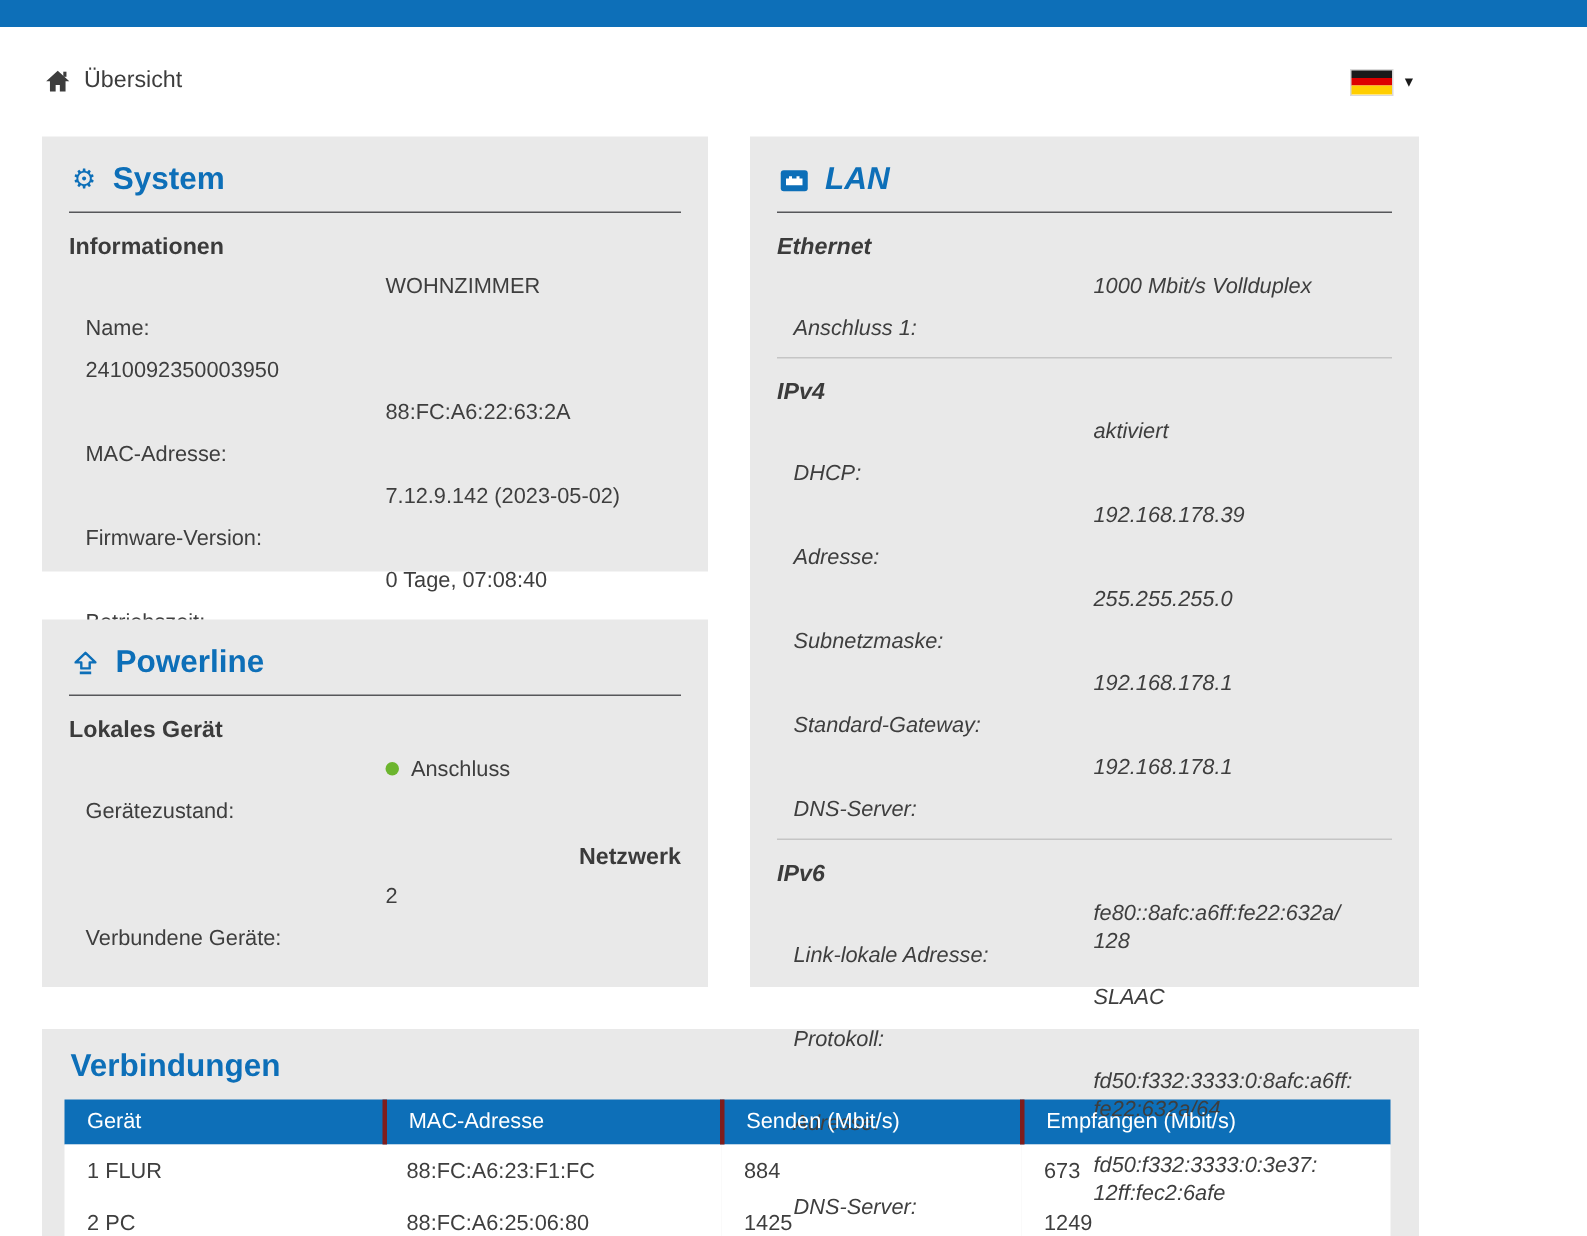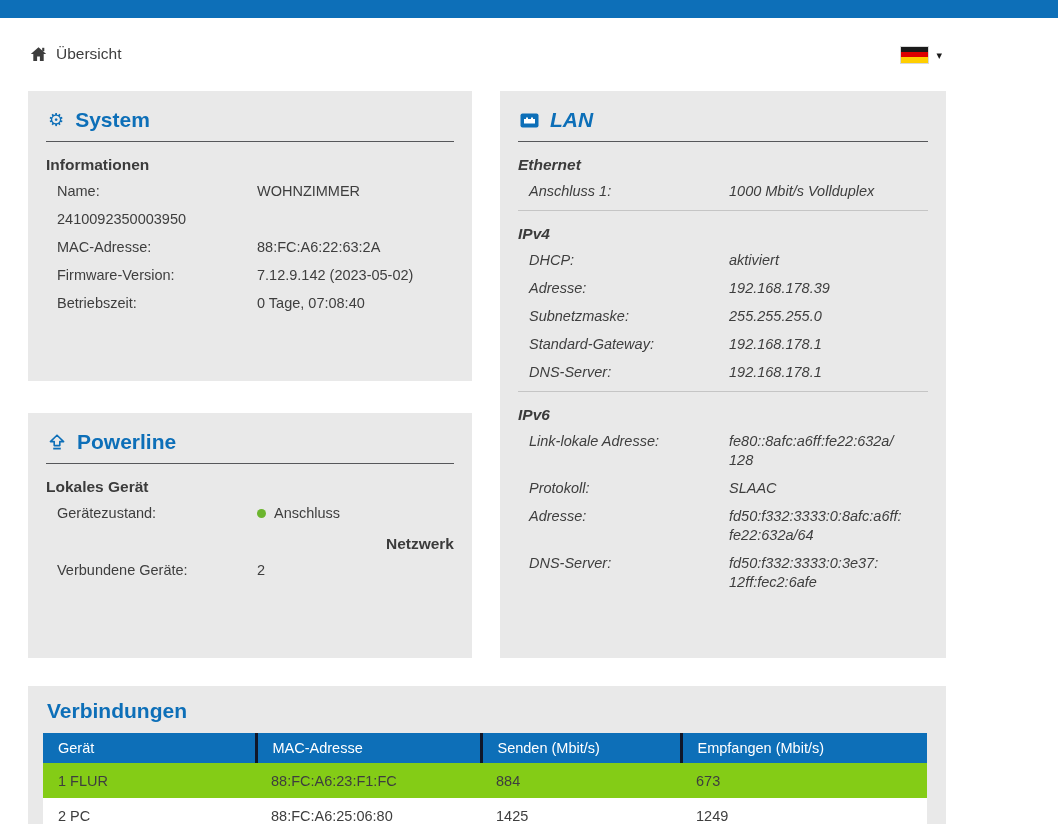--- a/index.html
+++ b/index.html
@@ -22,35 +22,35 @@
   .col-left { width:444px; display:flex; flex-direction:column; gap:32px; }
   .col-right { width:446px;font-style:italic; }
   .card { background:#e9e9e9; padding:12px 18px; }
   .card-title { display:flex; align-items:center; gap:11px; color:#0d6fb8;
     font-size:21px; font-weight:700; padding:5px 0 9px 2px;
     border-bottom:1px solid #56575a; }
   .gear { font-family:"DejaVu Sans",sans-serif; font-size:18px; line-height:1; font-weight:400; }
   .sec-h { font-size:15.5px; font-weight:700; color:#3b3b3b; margin:14px 0 8px 0; }
   .rows { margin-left:11px; }
   .row { display:flex; margin-bottom:9px; font-size:14.5px; line-height:19px; }
-  .row .lbl { width:200px; flex:none; }
+  .row .lbl { width:200px; flex:none;margin-top:28px; }
   .row .val { flex:1; white-space:pre-line; word-break:break-all; }
   .dot { width:9px; height:9px; border-radius:50%; background:#6cb52e;
     display:inline-block; margin-right:8px; }
   .divider { border:none; border-top:1px solid #c5c5c5; margin:6px 0 0 0; }
 
   .connections { margin-top:28px; width:918px; height:172px; padding:10px 19px 20px 15px; }
   .conn-title { color:#0d6fb8; font-size:21px; font-weight:700; margin:3px 0 10px 4px; }
   table { border-collapse:collapse; table-layout:fixed; width:884px; }
   th { background:#0d6fb8; color:#ffffff; font-weight:400; font-size:14.5px;
     text-align:left; padding:6px 6px 6px 15px; height:30px;
-    border-right:3px solid #0f172a; }
+    border-right:3px solid #7f1d1d; }
   th:last-child { border-right:none; }
   td { font-size:14.5px; color:#3e3e3e; padding:8px 6px 8px 15px; height:35px; }
-  tr.r-even td { background:#84cc16; }
+  tr.r-even td { background:#ffffff; }
   tr.r-odd td { background:#ffffff; }
 </style>
 </head>
 <body>
 
 <div class="topbar"></div>
 
 <div class="page">
 
   <div class="header-row">

